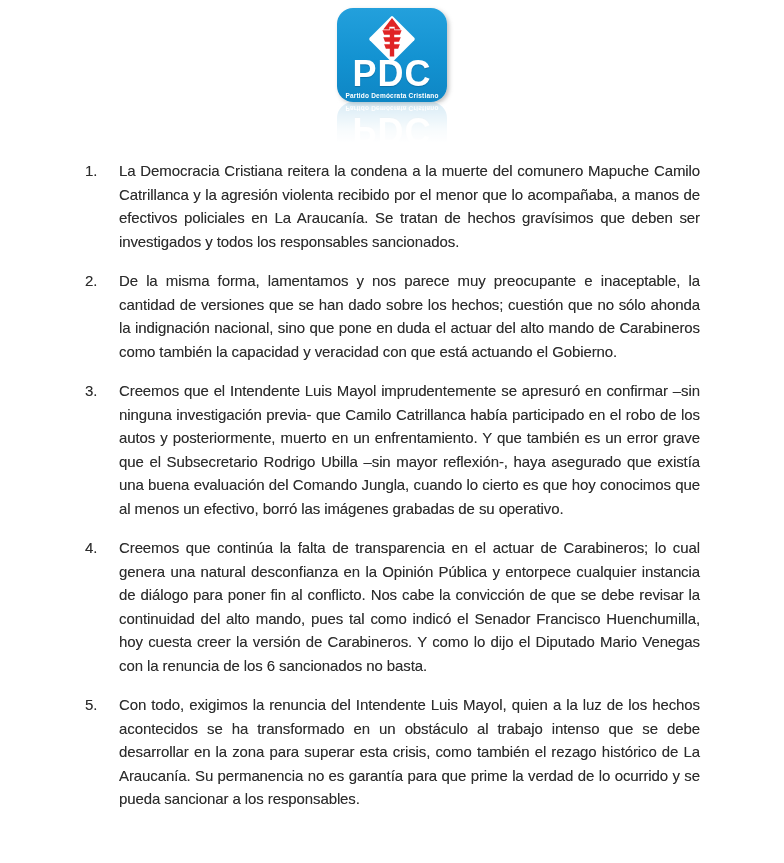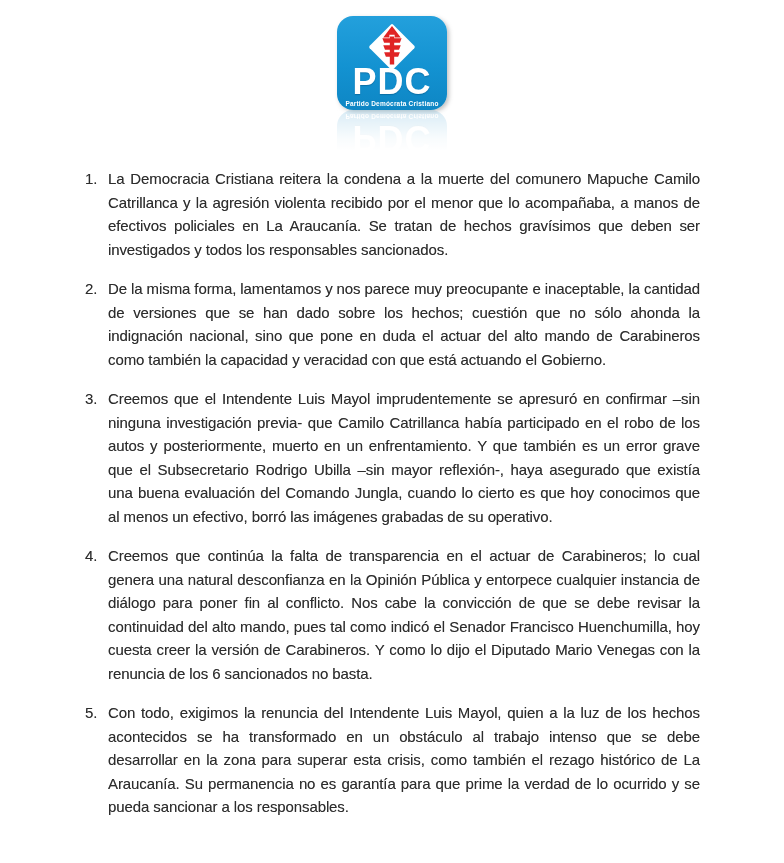--- a/index.html
+++ b/index.html
@@ -13,21 +13,21 @@
     width: 784px;
     height: 863px;
     margin: 0 auto;
     background: #ffffff;
     overflow: hidden;
   }
 
   
   .logo-wrap {
     width: 110px;
-    margin: 16px auto 0 auto;
+    margin: 8px auto 0 auto;
     position: relative;
   }
   .logo {
     position: relative;
     width: 110px;
     height: 94px;
     background: linear-gradient(180deg, #23a0dc 0%, #1392d1 55%, #0e86c4 100%);
     border-radius: 16px;
     box-shadow: 2px 2px 4px rgba(120,120,120,0.45);
     overflow: hidden;
@@ -109,20 +109,21 @@
     text-shadow: 0 0 0.6px rgba(45,45,45,0.45);
   }
   .item-text {
     flex: 1 1 auto;
     font-size: 15px;
     line-height: 23.5px;
     text-align: justify;
     color: #2d2d2d;
     text-shadow: 0 0 0.6px rgba(45,45,45,0.45);
     letter-spacing: -0.1px;
+    margin-left: 11px;
   }
 </style>
 </head>
 <body>
 
 <div class="page">
 
   <div class="logo-wrap">
     <div class="logo">
       <svg class="emblem" width="56" height="56" viewBox="0 0 64 64" aria-hidden="true">

